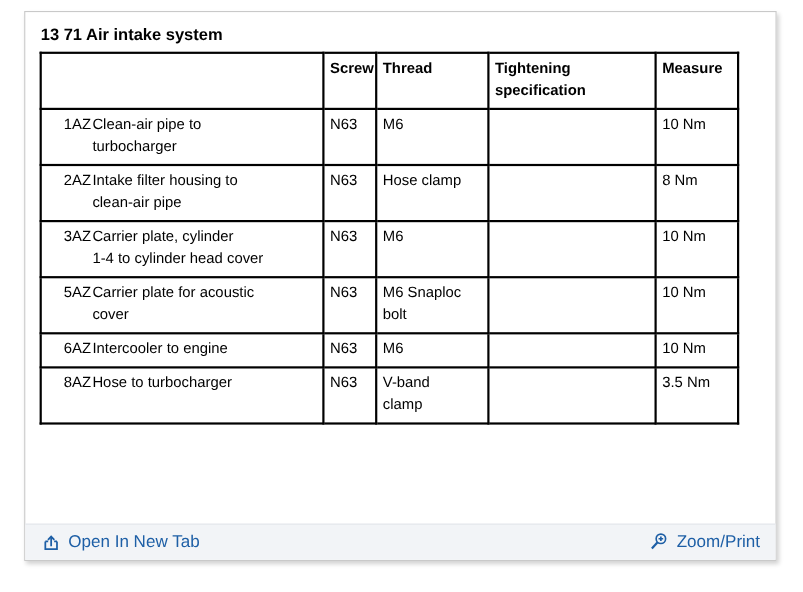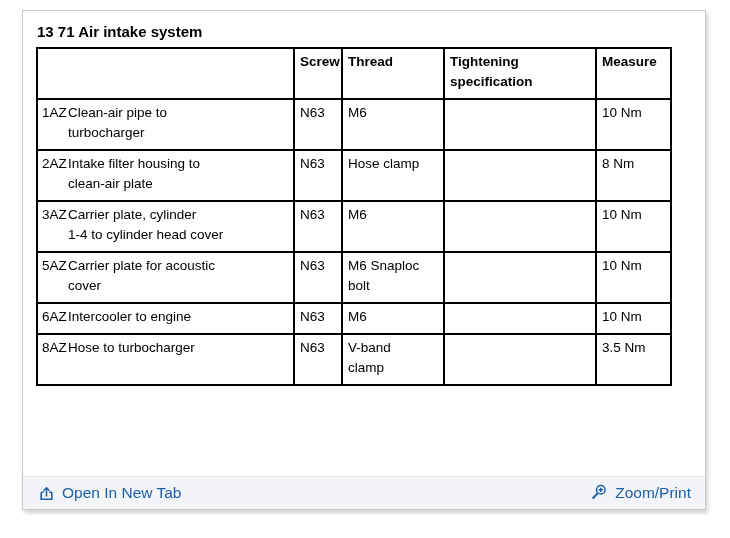--- a/index.html
+++ b/index.html
@@ -40,21 +40,21 @@
     vertical-align: top;
     text-align: left;
     font-size: 13.5px;
     line-height: 20px;
     padding: 3px 4px 6px 5px;
   }
   .spec-table thead th {
     font-weight: bold;
     height: 45px;
   }
-  .spec-table td.c-item { padding-left: 4px; }
+  .spec-table td.c-item { padding-left: 20px; }
   .code {
     display: inline-block;
     width: 26px;
     vertical-align: top;
   }
   .desc {
     display: inline-block;
     width: calc(100% - 30px);
     vertical-align: top;
     white-space: pre-line;
@@ -108,21 +108,21 @@
           <tr>
             <td class="c-item"><span class="code">1AZ</span><span class="desc">Clean-air pipe to
 turbocharger</span></td>
             <td>N63</td>
             <td class="c-thread">M6</td>
             <td></td>
             <td>10 Nm</td>
           </tr>
           <tr>
             <td class="c-item"><span class="code">2AZ</span><span class="desc">Intake filter housing to
-clean-air plate</span></td>
+clean-air pipe</span></td>
             <td>N63</td>
             <td class="c-thread">Hose clamp</td>
             <td></td>
             <td>8 Nm</td>
           </tr>
           <tr>
             <td class="c-item"><span class="code">3AZ</span><span class="desc">Carrier plate, cylinder
 1-4 to cylinder head cover</span></td>
             <td>N63</td>
             <td class="c-thread">M6</td>

